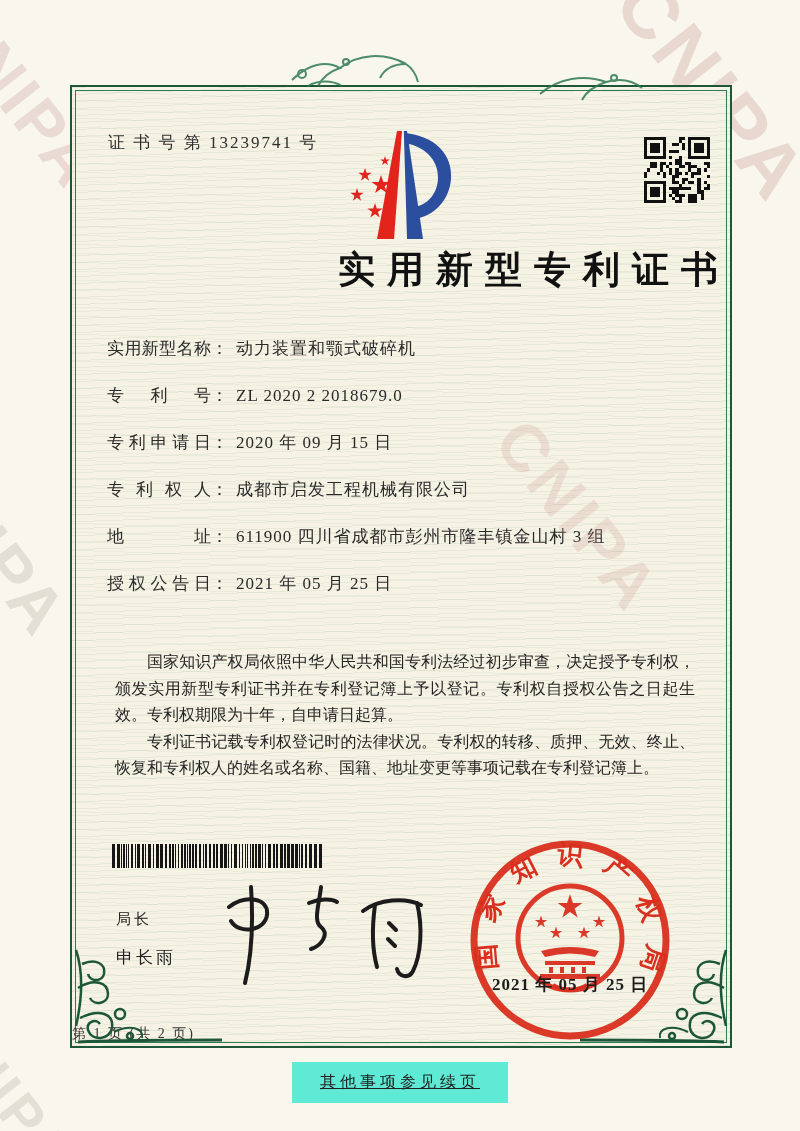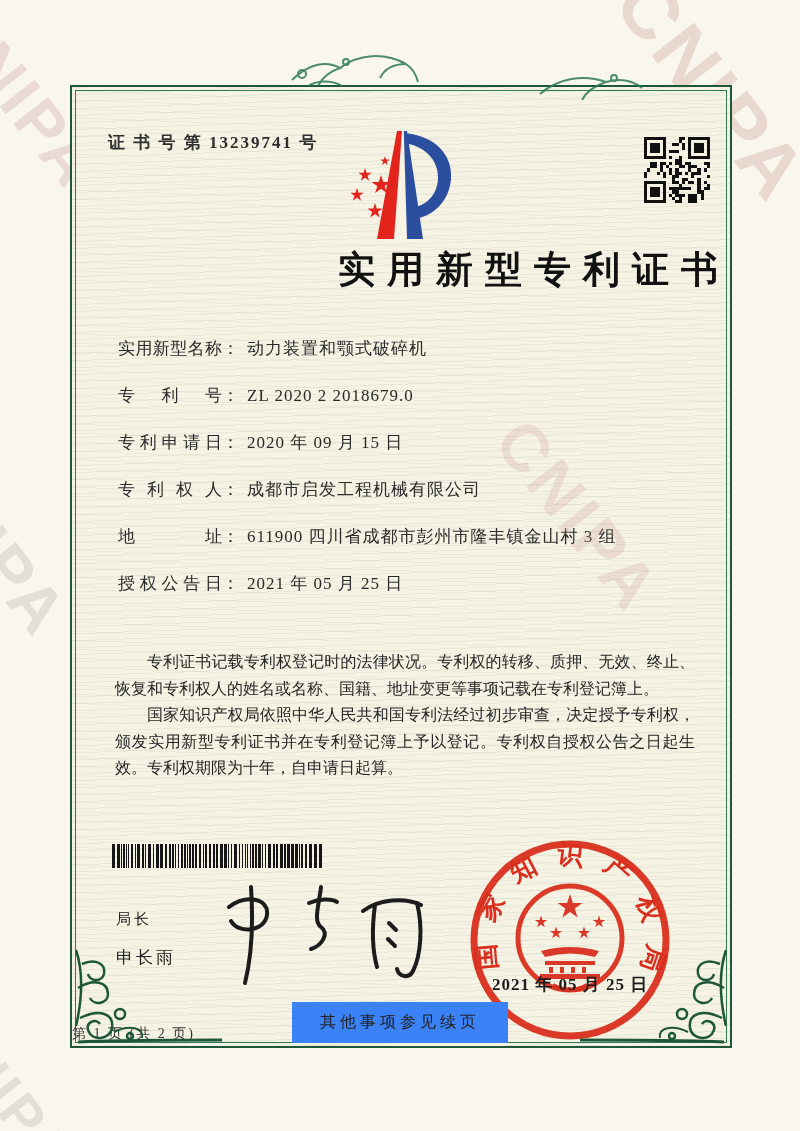--- a/index.html
+++ b/index.html
@@ -32,31 +32,31 @@
       repeating-linear-gradient(2deg,  rgba(140,170,140,0.10) 0 1px, rgba(0,0,0,0) 1px 9px);
   }
   .frame-inner {
     position:absolute; left:3px; top:3px; right:3px; bottom:3px;
     border:1px solid #2f7a52; pointer-events:none;
   }
   .ornament { position:absolute; z-index:4; }
   
   .cert-no {
     position:absolute; left:36px; top:44px; font-size:17px;
-    letter-spacing:2px; color:#2f2f2f;font-weight:bold;
+    letter-spacing:2px; color:#2f2f2f;
   }
   .qr { position:absolute; right:20px; top:50px; width:66px; height:66px; }
   .logo { position:absolute; left:50%; top:40px; transform:translateX(-50%); }
   .title {
     position:absolute; left:0; right:0; top:158px; text-align:right;
     font-size:37px; font-weight:bold; letter-spacing:12px; color:#111;
     text-indent:12px;
   }
   
-  .fields { position:absolute; left:46px; top:250px; width:586px; font-size:17px; color:#2a2a2a; }
+  .fields { position:absolute; left:35px; top:250px; width:586px; font-size:17px; color:#2a2a2a; }
   .field-row { height:47px; white-space:nowrap; }
   .lab {
     display:inline-block; width:104px; text-align:justify; text-align-last:justify;
     vertical-align:top;
   }
   .colon { display:inline-block; margin-right:8px; }
   .val { letter-spacing:1px; }
   .row-split { display:flex;gap:44px; }
   .grp1 { width:312px; }
   
@@ -74,23 +74,23 @@
   .seal-date {
     position:absolute; left:0; right:0; top:138px; text-align:center;
     font-size:17px; color:#1c1c1c; letter-spacing:1px; font-weight:bold;
   }
   .page-no {
     position:absolute; left:0; right:0; top:938px; text-align:left;
     font-size:14px; color:#333; letter-spacing:2px;
   }
   
   .footer-note {
-    position:absolute; left:50%; top:1002px; transform:translateX(-50%);
-    background:#3b82f6; padding:10px 28px; z-index:3;
-    font-size:16px; letter-spacing:4px; color:#222;
+    position:absolute; left:50%; top:1062px; transform:translateX(-50%);
+    background:#5eead4; padding:10px 28px; z-index:3;
+    font-size:16px; letter-spacing:4px; color:#222;text-decoration:underline;
   }
 </style>
 </head>
 <body>
 
 <div class="wm wm1">CNIPA</div>
 <div class="wm wm2">CNIPA</div>
 <div class="wm wm4">CNIPA</div>
 <div class="wm wm5">CNIPA</div>
 
@@ -306,22 +306,22 @@
       <span class="lab">地址</span><span class="colon">：</span><span class="val">611900 四川省成都市彭州市隆丰镇金山村 3 组</span>
     </div>
     <div class="field-row row-split">
       <span class="grp1">
         <span class="lab">授权公告日</span><span class="colon">：</span><span class="val">2021 年 05 月 25 日</span>
       </span>
     </div>
   </div>
 
   <div class="paras">
+    <p>国家知识产权局依照中华人民共和国专利法经过初步审查，决定授予专利权，颁发实用新型专利证书并在专利登记簿上予以登记。专利权自授权公告之日起生效。专利权期限为十年，自申请日起算。</p>
     <p>专利证书记载专利权登记时的法律状况。专利权的转移、质押、无效、终止、恢复和专利权人的姓名或名称、国籍、地址变更等事项记载在专利登记簿上。</p>
-    <p>国家知识产权局依照中华人民共和国专利法经过初步审查，决定授予专利权，颁发实用新型专利证书并在专利登记簿上予以登记。专利权自授权公告之日起生效。专利权期限为十年，自申请日起算。</p>
   </div>
 
   <svg class="barcode" id="barcode" viewBox="0 0 212 24" preserveAspectRatio="none">
       <rect x="0" y="0" width="3" height="24" fill="#161616"></rect>
       <rect x="5" y="0" width="3" height="24" fill="#161616"></rect>
       <rect x="9" y="0" width="1" height="24" fill="#161616"></rect>
       <rect x="11" y="0" width="2" height="24" fill="#161616"></rect>
       <rect x="14" y="0" width="1" height="24" fill="#161616"></rect>
       <rect x="16" y="0" width="1" height="24" fill="#161616"></rect>
       <rect x="19" y="0" width="2" height="24" fill="#161616"></rect>

